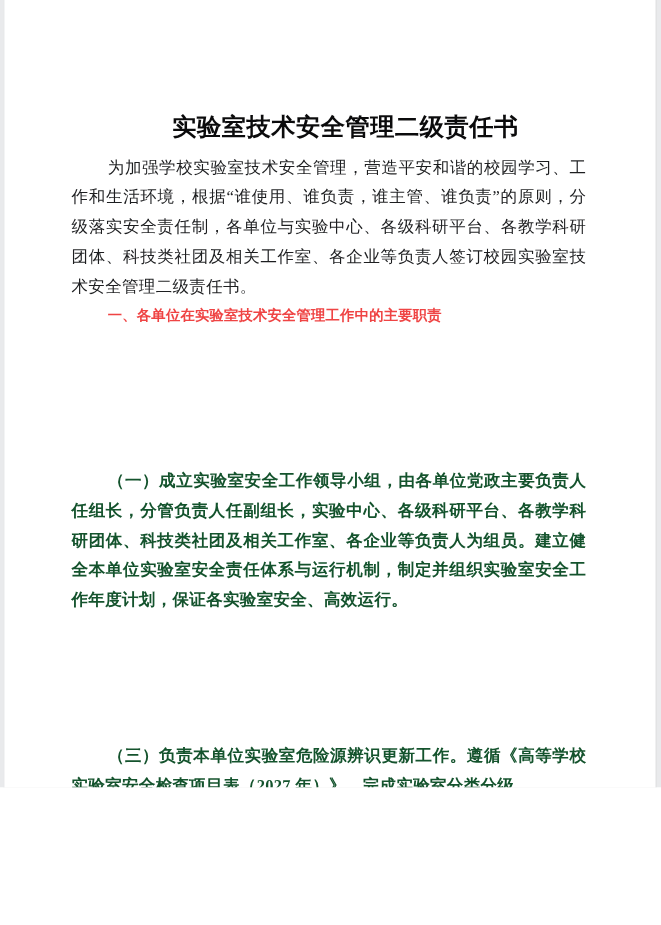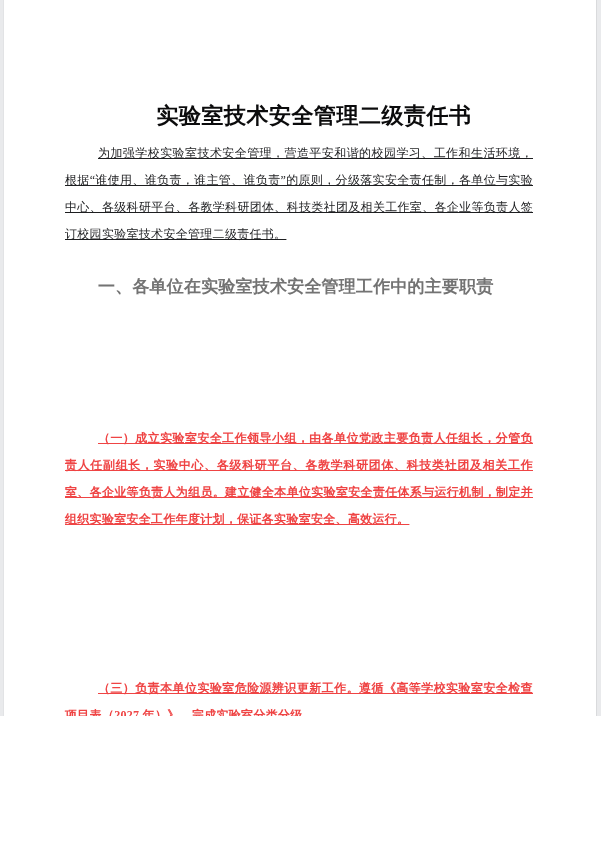--- a/index.html
+++ b/index.html
@@ -38,50 +38,49 @@
     line-height: 30px;
     font-weight: bold;
     color: #0b0b0c;
     letter-spacing: 0.5px;
   }
   .body-par {
     position: absolute;
     left: 62px;
     width: 468px;
     margin: 0;
-    font-size: 12px;
+    font-size: 15px;
     line-height: 27px;
     text-align: justify;
     text-indent: 33px;
     color: #1d1e20;
     letter-spacing: 0.3px;
-    text-decoration: underline;
   }
   .intro-par   { top: 140px; }
   .sec-heading {
     position: absolute;
     left: 62px;
     width: 468px;
     margin: 0;
     top: 273px;
     font-family: "Liberation Sans", "DejaVu Sans", sans-serif;
-    font-size: 17px;
+    font-size: 13px;
     line-height: 27px;
     font-weight: bold;
-    color: #737373;
+    color: #ef4444;
     text-indent: 33px;
     letter-spacing: 0.2px;
   }
   .sec-intro   { top: 313px; }
   .duty-1      { top: 425px; }
   .duty-2      { top: 563px; }
   .duty-3      { top: 675px; }
   .duty {
     font-weight: bold;
-    color: #ef4444;
+    color: #14532d;
   }
   .page-footer {
     position: absolute;
     left: 83px;
     top: 750px;
     font-size: 14.5px;
     line-height: 18px;
     color: #26272b;
     letter-spacing: 1px;
   }

